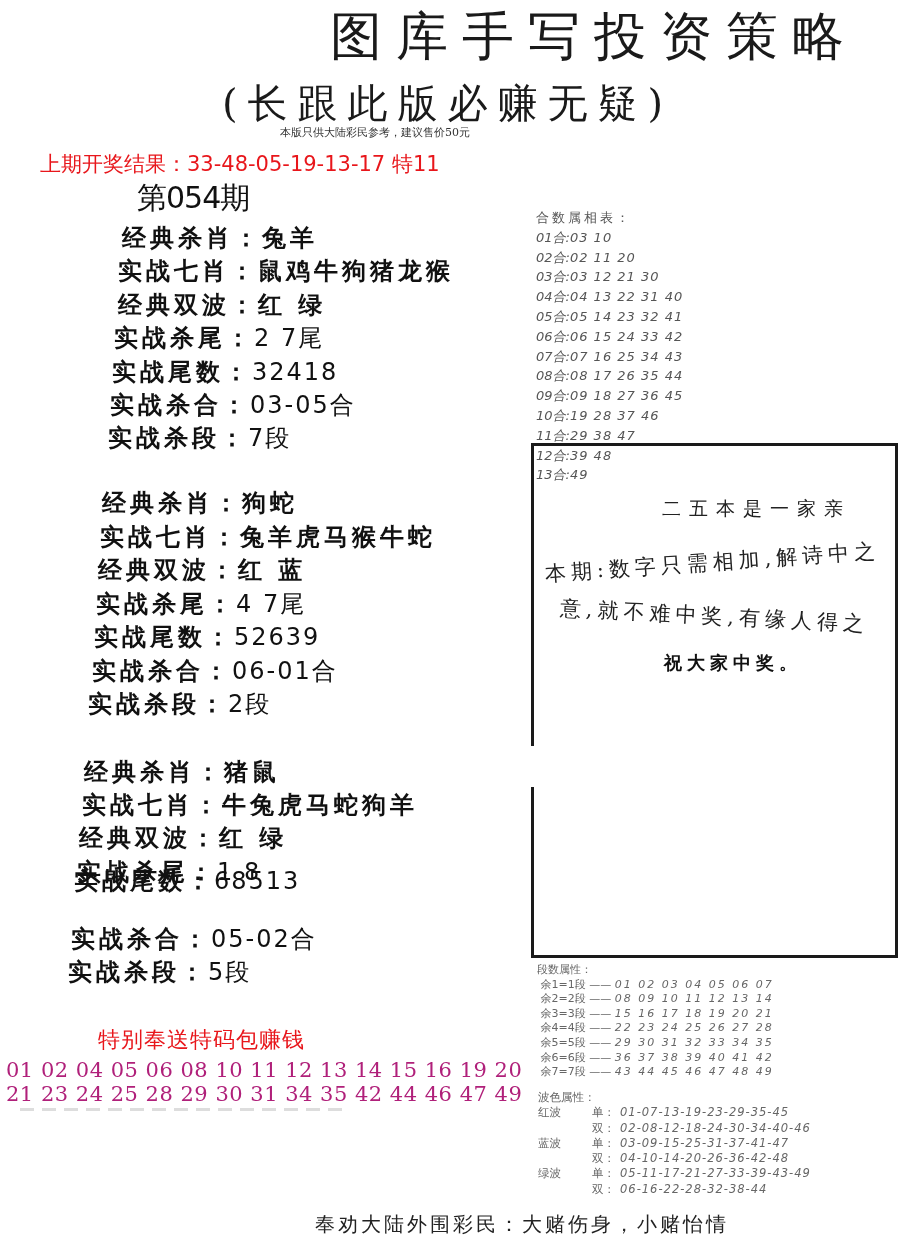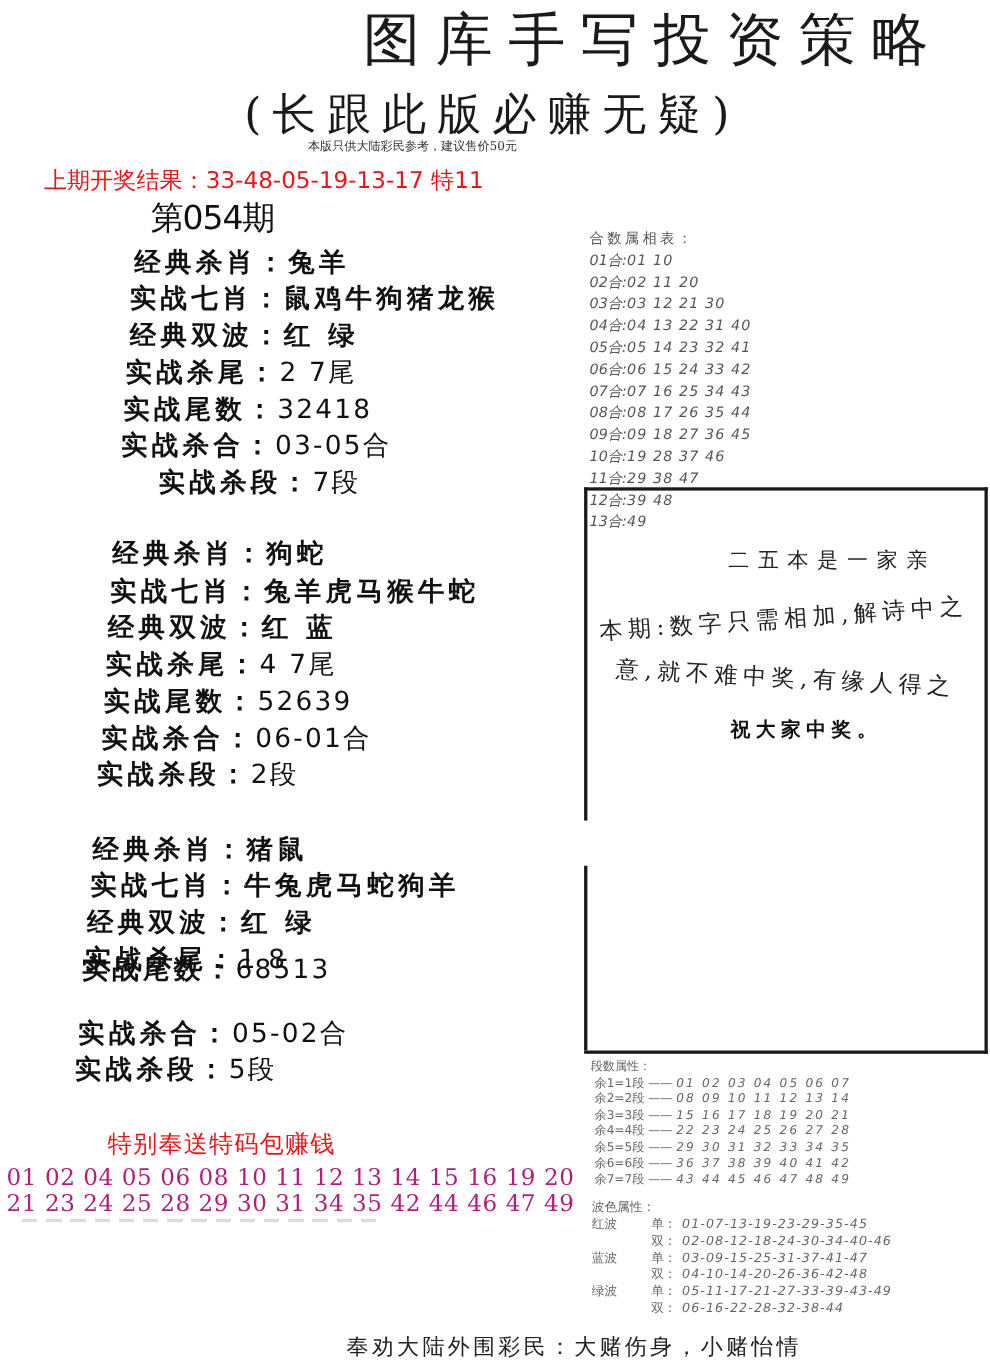--- a/index.html
+++ b/index.html
@@ -65,21 +65,21 @@
 <div class="abs last-result">上期开奖结果：33-48-05-19-13-17 特11</div>
 <div class="abs issue">第054期</div>
 
 <div>
   <div class="pred-row" style="left:122px;top:222px;text-align:center;"><span>经典杀肖：</span><span class="val">兔羊</span></div>
   <div class="pred-row" style="left:118px;top:255px;"><span>实战七肖：</span><span class="val">鼠鸡牛狗猪龙猴</span></div>
   <div class="pred-row" style="left:118px;top:289px;"><span>经典双波：</span><span class="val">红 绿</span></div>
   <div class="pred-row" style="left:114px;top:322px;"><span>实战杀尾：</span><span class="num">2 7尾</span></div>
   <div class="pred-row" style="left:112px;top:356px;"><span>实战尾数：</span><span class="num">32418</span></div>
   <div class="pred-row" style="left:110px;top:389px;"><span>实战杀合：</span><span class="num">03-05合</span></div>
-  <div class="pred-row" style="left:108px;top:422px;margin-left:36px;"><span>实战杀段：</span><span class="num">7段</span></div>
+  <div class="pred-row" style="left:108px;top:422px;"><span>实战杀段：</span><span class="num">7段</span></div>
 </div>
 
 <div>
   <div class="pred-row" style="left:102px;top:487px;"><span>经典杀肖：</span><span class="val">狗蛇</span></div>
   <div class="pred-row" style="left:100px;top:521px;"><span>实战七肖：</span><span class="val">兔羊虎马猴牛蛇</span></div>
   <div class="pred-row" style="left:98px;top:554px;"><span>经典双波：</span><span class="val">红 蓝</span></div>
   <div class="pred-row" style="left:96px;top:588px;"><span>实战杀尾：</span><span class="num">4 7尾</span></div>
   <div class="pred-row" style="left:94px;top:621px;"><span>实战尾数：</span><span class="num">52639</span></div>
   <div class="pred-row" style="left:92px;top:655px;"><span>实战杀合：</span><span class="num">06-01合</span></div>
   <div class="pred-row" style="left:88px;top:688px;"><span>实战杀段：</span><span class="num">2段</span></div>
@@ -90,21 +90,21 @@
   <div class="pred-row" style="left:82px;top:789px;"><span>实战七肖：</span><span class="val">牛兔虎马蛇狗羊</span></div>
   <div class="pred-row" style="left:79px;top:822px;"><span>经典双波：</span><span class="val">红 绿</span></div>
   <div class="pred-row" style="left:77px;top:856px;"><span>实战杀尾：</span><span class="num">1 8</span></div>
   <div class="pred-row" style="left:74px;top:865px;"><span>实战尾数：</span><span class="num">68513</span></div>
   <div class="pred-row" style="left:71px;top:923px;"><span>实战杀合：</span><span class="num">05-02合</span></div>
   <div class="pred-row" style="left:68px;top:956px;"><span>实战杀段：</span><span class="num">5段</span></div>
 </div>
 
 <div class="abs heshu">
   <div class="hdr">合数属相表：</div>
-  <div class="row"><span>01合</span>:<span class="nums">01 10</span></div>
+  <div class="row"><span>01合</span>:<span class="nums">03 10</span></div>
   <div class="row"><span>02合</span>:<span class="nums">02 11 20</span></div>
   <div class="row"><span>03合</span>:<span class="nums">03 12 21 30</span></div>
   <div class="row"><span>04合</span>:<span class="nums">04 13 22 31 40</span></div>
   <div class="row"><span>05合</span>:<span class="nums">05 14 23 32 41</span></div>
   <div class="row"><span>06合</span>:<span class="nums">06 15 24 33 42</span></div>
   <div class="row"><span>07合</span>:<span class="nums">07 16 25 34 43</span></div>
   <div class="row"><span>08合</span>:<span class="nums">08 17 26 35 44</span></div>
   <div class="row"><span>09合</span>:<span class="nums">09 18 27 36 45</span></div>
   <div class="row"><span>10合</span>:<span class="nums">19 28 37 46</span></div>
   <div class="row"><span>11合</span>:<span class="nums">29 38 47</span></div>

